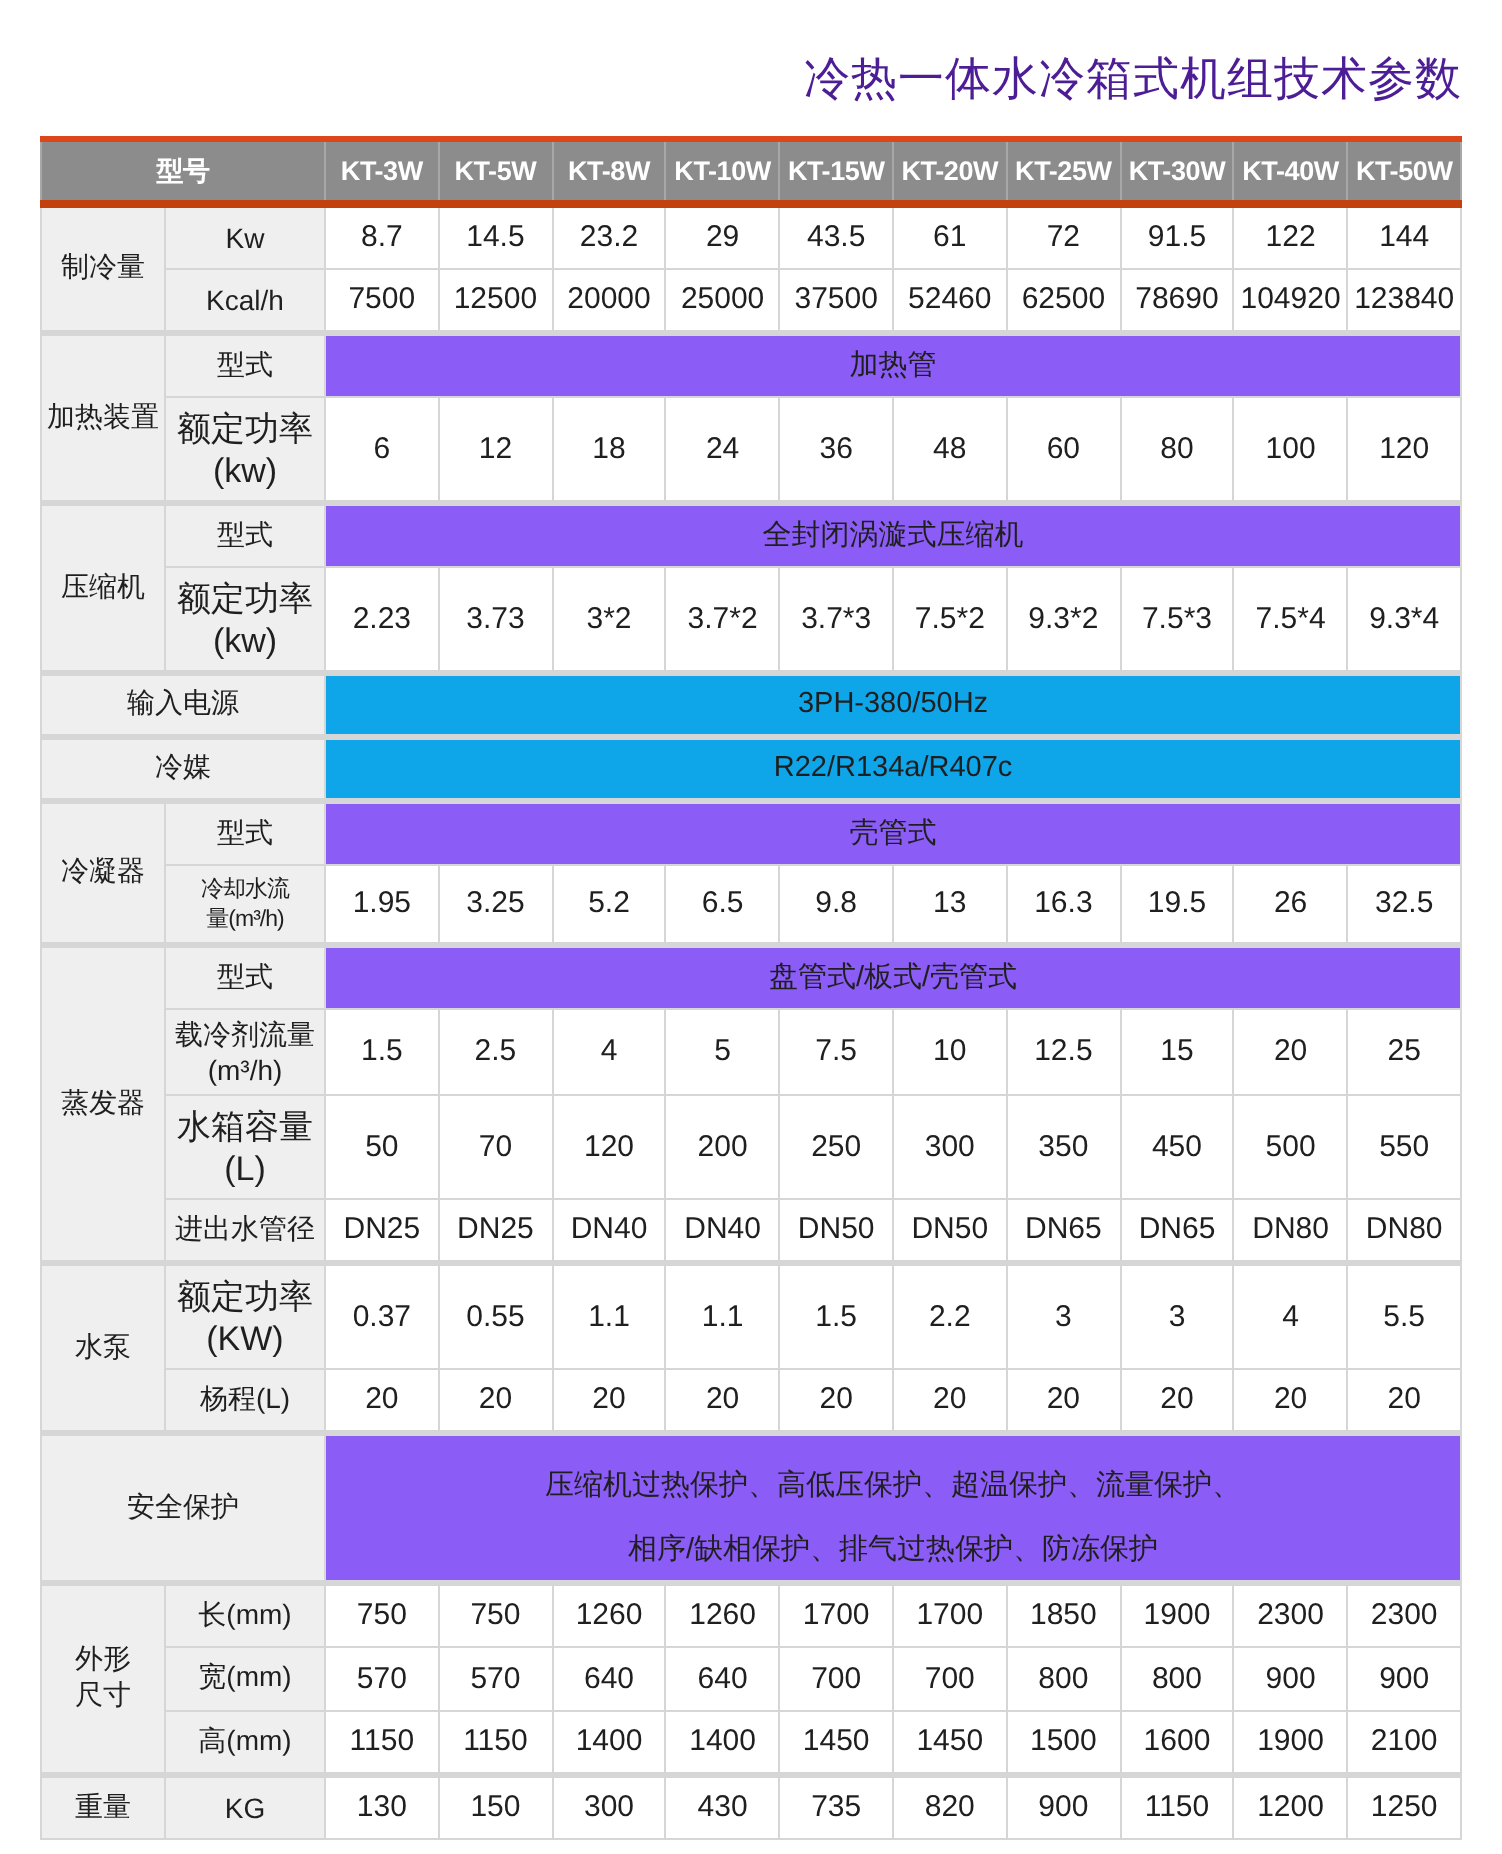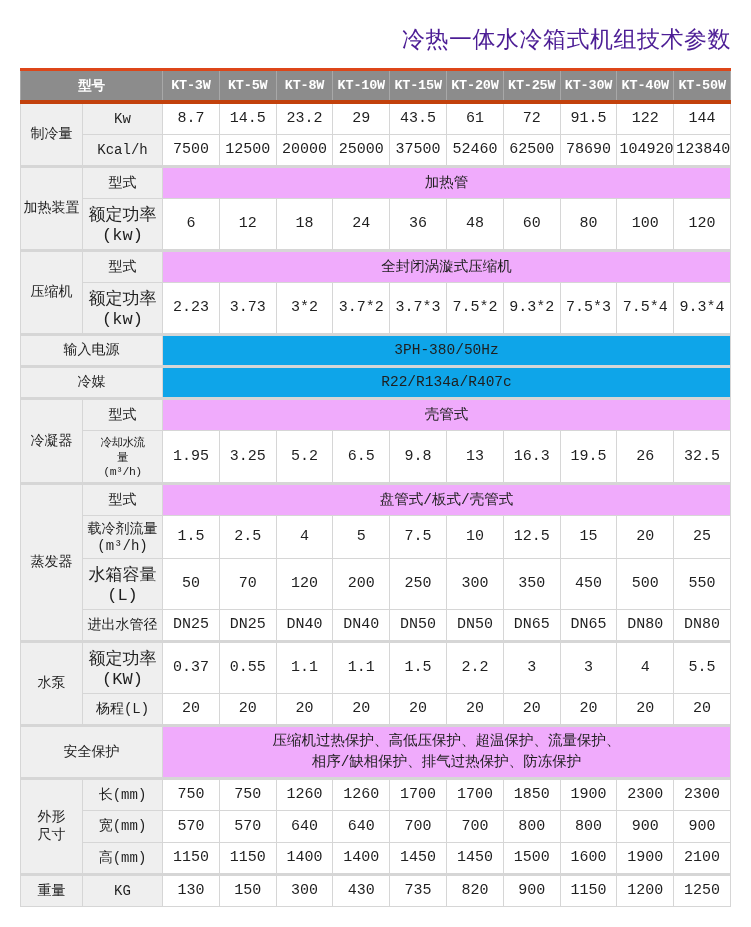--- a/index.html
+++ b/index.html
@@ -16,21 +16,21 @@
   .title-bar {
     padding-top: 24px;
     margin-bottom: 13px;
     text-align: right;
     font-size: 23px;
     font-weight: 400;
     color: #4c1d95;
     letter-spacing: 0.5px;
   }
 
-  .table-wrap { border-top: 3px solid #dd4619; font-family: Liberation Mono, monospace; }
+  .table-wrap { border-top: 3px solid #dd4619; }
 
   table {
     border-collapse: collapse;
     table-layout: fixed;
     width: 711px;
   }
   th, td {
     border: 1px solid #d6d6d6;
     text-align: center;
     vertical-align: middle;
@@ -46,22 +46,22 @@
     border-top: none;
     height: 31px;
     padding: 5px 0;
     letter-spacing: -0.2px;
   }
   tbody tr { height: 32px; }
 
   td.cat, td.lbl { background: #efefef; font-size: 14px; }
   td.val { background: #ffffff; font-size: 15px; }
   td.span-val { background: #0ea5e9; font-size: 14.5px; }
-  td.span-val.gray { background: #f0abfc; }
-  td.span-val .line { line-height: 1.45; }
+  td.span-val.gray { background: #8b5cf6; }
+  td.span-val .line { line-height: 1.45; margin-top: 11px; }
 
   .lbl.sm { font-size: 17px; }
   .lbl.xs { font-size: 11.5px; letter-spacing: -0.5px; padding: 4px 17px; }
 
   tr.sec-start > td { border-top: 3px solid #d6d6d6; }
   tr.first-sec > td { border-top: 4px solid #c2410c; }
 
   .notes {
     margin-top: 9px;
     text-align: right;

